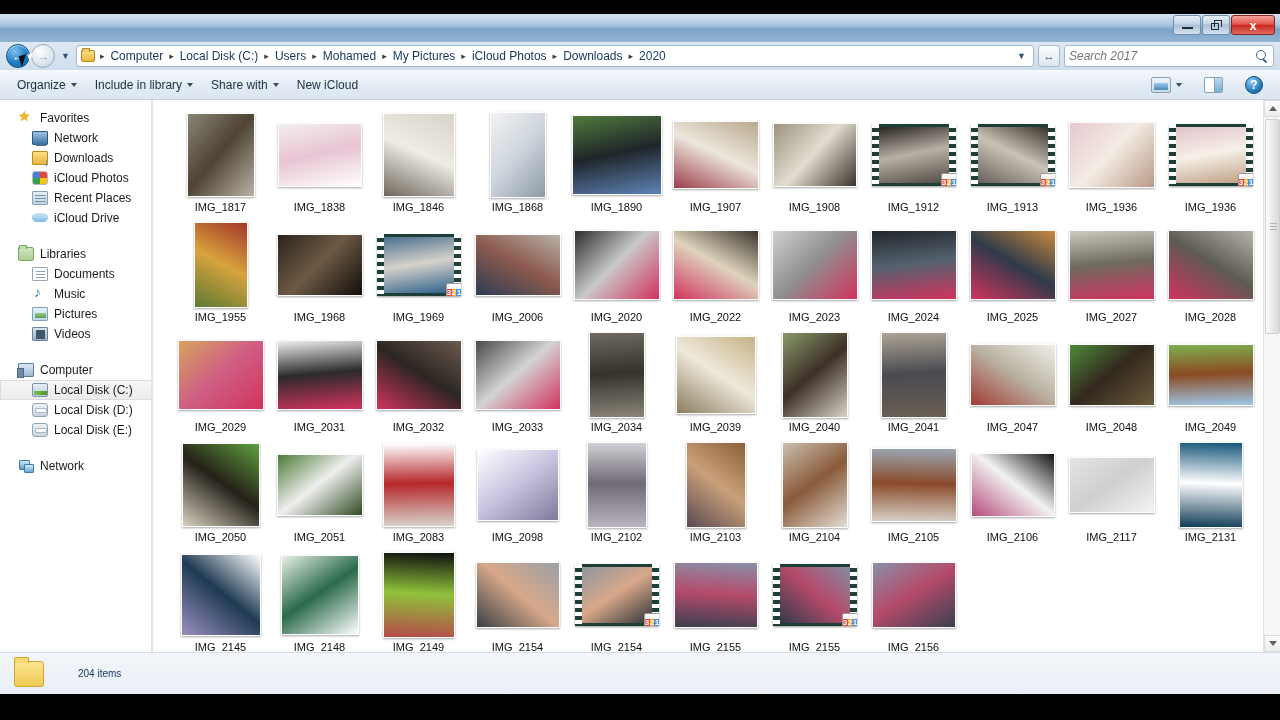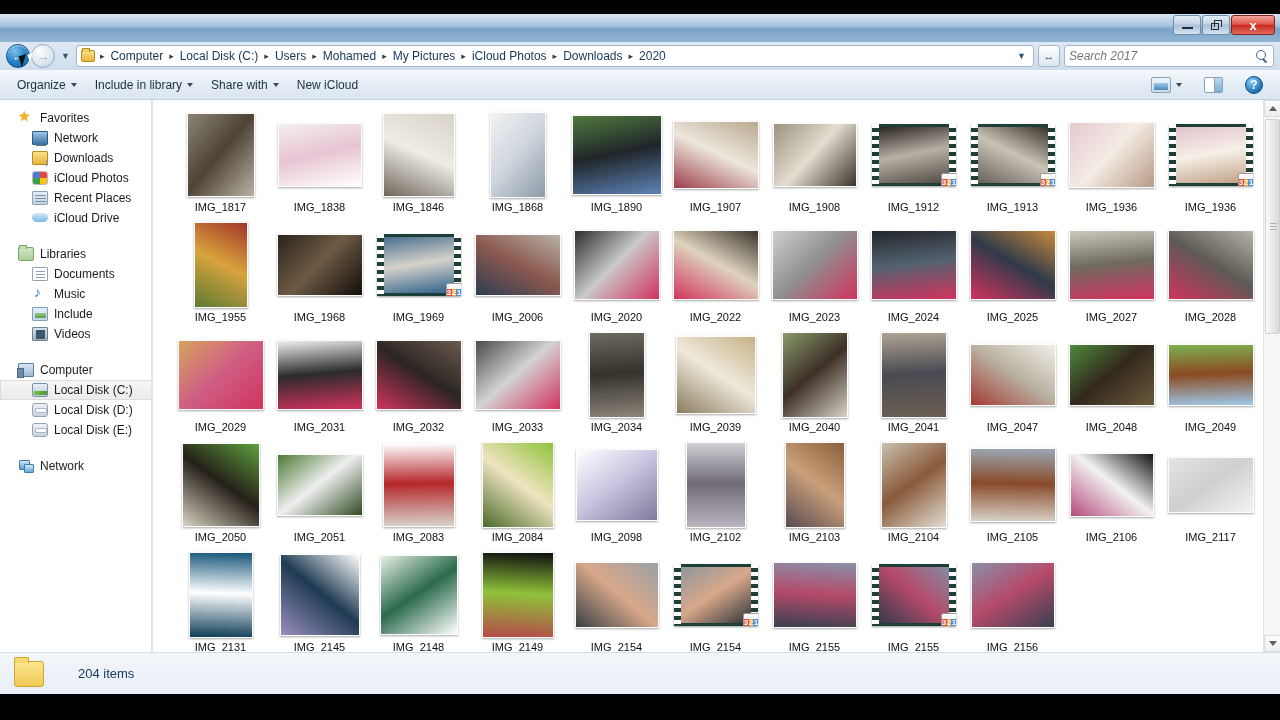--- a/index.html
+++ b/index.html
@@ -315,21 +315,21 @@
   }
   .status-folder{
     width:30px;height:26px;position:relative;flex:none;margin-right:34px;
     background:linear-gradient(to bottom,#fbe591,#f0cb55);
     border:1px solid #cfa62b; border-radius:1px 3px 3px 3px;
   }
   .status-folder::before{
     content:"";position:absolute;left:-1px;top:-5px;width:13px;height:5px;
     background:#f7d974;border:1px solid #cfa62b;border-bottom:none;border-radius:2px 2px 0 0;
   }
-  .status-text{ font-size:13px; color:#14365c; }
+  .status-text{ font-size:10px; color:#14365c; }
 </style>
 </head>
 <body>
 
 <div id="screen">
   <div class="letterbox-top"></div>
 
   <div class="window">
 
     <div class="titlebar">
@@ -461,21 +461,21 @@
           <div class="nav-row child">
             <span class="ni doc"></span>
             <span>Documents</span>
           </div>
           <div class="nav-row child">
             <span class="ni music"></span>
             <span>Music</span>
           </div>
           <div class="nav-row child">
             <span class="ni pics"></span>
-            <span>Include</span>
+            <span>Pictures</span>
           </div>
           <div class="nav-row child">
             <span class="ni vids"></span>
             <span>Videos</span>
           </div>
         </div>
 
         <div class="nav-gap"></div>
 
         <div class="nav-group">
@@ -820,28 +820,20 @@
             <div class="cell">
               <div class="thumbwrap">
                 <div class="thumb" style="width: 72px; height: 84px;">
                   <div style="width: 100%; height: 100%; background: linear-gradient(179deg, rgb(255, 255, 255) 0%, rgb(181, 39, 42) 48%, rgb(216, 212, 204) 100%);"></div>
                 </div>
               </div>
               <div class="label">IMG_2083</div>
             </div>
             <div class="cell">
               <div class="thumbwrap">
-                <div class="thumb" style="width: 72px; height: 86px;">
-                  <div style="width: 100%; height: 100%; background: linear-gradient(216deg, rgb(143, 194, 58) 0%, rgb(239, 228, 192) 48%, rgb(74, 106, 42) 100%);"></div>
-                </div>
-              </div>
-              <div class="label">IMG_2084</div>
-            </div>
-            <div class="cell">
-              <div class="thumbwrap">
                 <div class="thumb" style="width: 82px; height: 72px;">
                   <div style="width: 100%; height: 100%; background: linear-gradient(143deg, rgb(255, 255, 255) 0%, rgb(201, 196, 224) 48%, rgb(127, 122, 154) 100%);"></div>
                 </div>
               </div>
               <div class="label">IMG_2098</div>
             </div>
             <div class="cell">
               <div class="thumbwrap">
                 <div class="thumb" style="width: 60px; height: 86px;">
                   <div style="width: 100%; height: 100%; background: linear-gradient(rgb(211, 207, 214) 0%, rgb(111, 106, 116) 48%, rgb(185, 180, 189) 100%);"></div>

